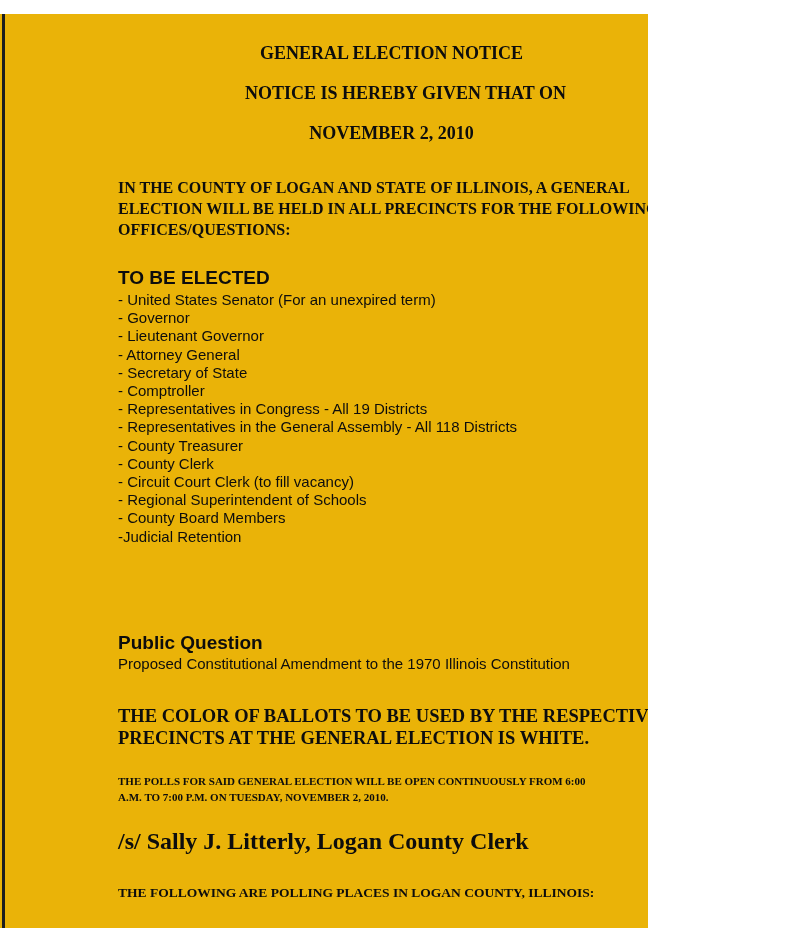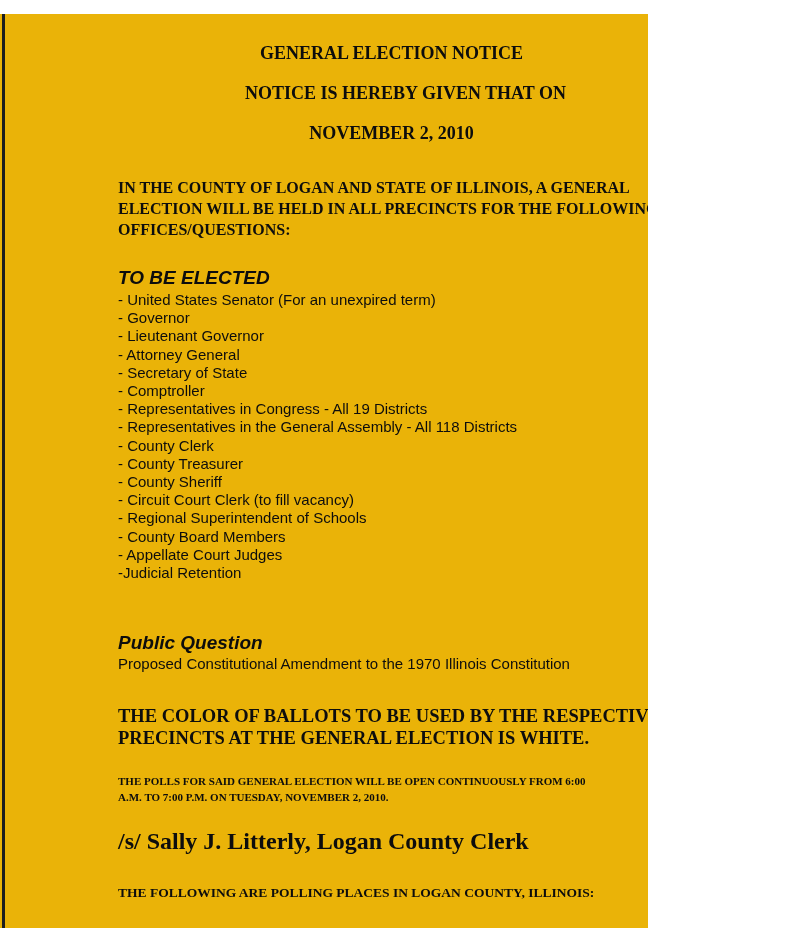--- a/index.html
+++ b/index.html
@@ -27,21 +27,21 @@
   .abs { position: absolute; left: 0; width: 100%; }
   .serif-b  { font-family: "Liberation Serif", "DejaVu Serif", serif; font-weight: bold; }
   .sans-r   { font-family: "Liberation Sans", "DejaVu Sans", sans-serif; font-weight: normal; }
   .sans-b   { font-family: "Liberation Sans", "DejaVu Sans", sans-serif; font-weight: bold; }
   .centered { text-align: center; }
   .prewrap  { white-space: pre; }
 
   .h-main   { font-size: 18px; line-height: 22px; }
   .h-shift  { transform: translateX(14px); }
   .intro    { font-size: 16px; line-height: 21px; }
-  .sec-head { font-size: 19px; line-height: 22px; font-style: italic; }
+  .sec-head { font-size: 19px; line-height: 22px; }
   .office-list { font-size: 15px; line-height: 18.2px; }
   .office-item { white-space: pre; }
   .pq-text  { font-size: 15px; line-height: 19px; }
   .ballot   { font-size: 18.5px; line-height: 21.5px; }
   .polls    { font-size: 11px; line-height: 16.2px; }
   .signature{ font-size: 24px; line-height: 28px; }
   .following{ font-size: 13.5px; line-height: 17px; }
 </style>
 </head>
 <body>
@@ -65,27 +65,25 @@
 
     <div class="abs sans-r office-list" style="top:277px" id="office-list">
         <div class="office-item">- United States Senator (For an unexpired term)</div>
         <div class="office-item">- Governor</div>
         <div class="office-item">- Lieutenant Governor</div>
         <div class="office-item">- Attorney General</div>
         <div class="office-item">- Secretary of State</div>
         <div class="office-item">- Comptroller</div>
         <div class="office-item">- Representatives in Congress - All 19 Districts</div>
         <div class="office-item">- Representatives in the General Assembly - All 118 Districts</div>
+        <div class="office-item">- County Treasurer</div>
         <div class="office-item">- County Clerk</div>
-        <div class="office-item">- County Treasurer</div>
-        <div class="office-item">- County Sheriff</div>
         <div class="office-item">- Circuit Court Clerk (to fill vacancy)</div>
         <div class="office-item">- Regional Superintendent of Schools</div>
         <div class="office-item">- County Board Members</div>
-        <div class="office-item">- Appellate Court Judges</div>
         <div class="office-item">-Judicial Retention</div>
       </div>
 
     <div class="abs sans-b sec-head" style="top:618px">Public Question</div>
 
     <div class="abs sans-r pq-text" style="top:640px">Proposed Constitutional Amendment to the 1970 Illinois Constitution</div>
 
     <div class="abs serif-b ballot prewrap" style="top:692px">THE COLOR OF BALLOTS TO BE USED BY THE RESPECTIVE
 PRECINCTS AT THE GENERAL ELECTION IS WHITE.</div>
 

